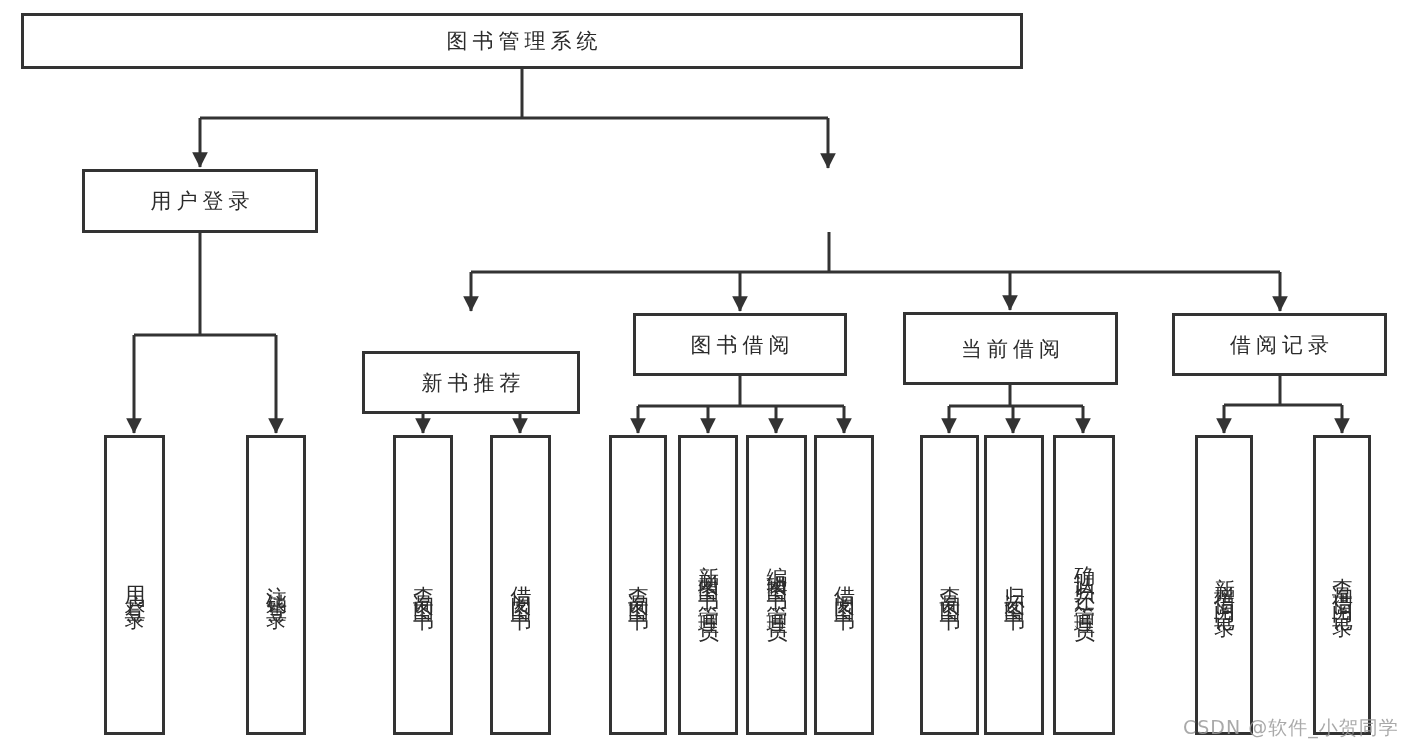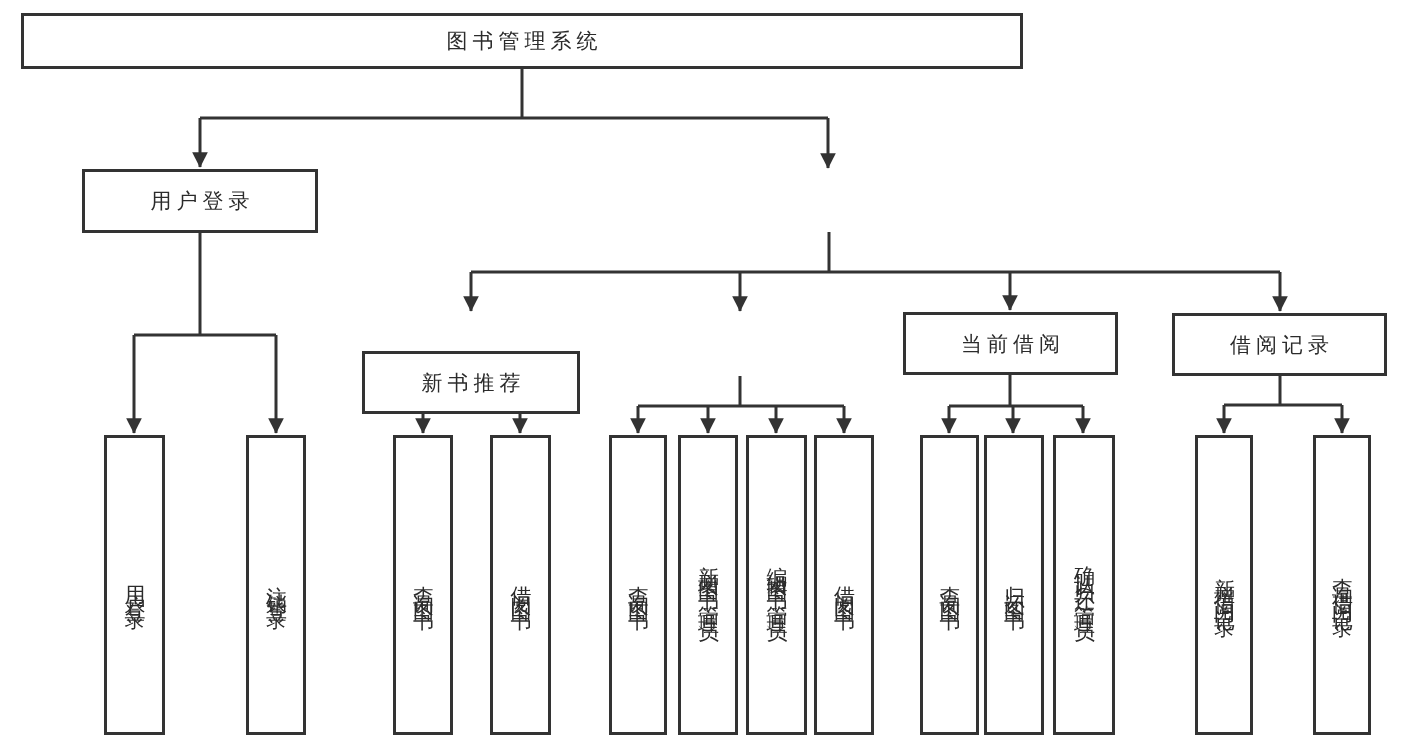--- a/index.html
+++ b/index.html
@@ -101,35 +101,37 @@
       <line x1="1224" y1="405" x2="1224" y2="433" marker-end="url(#arrow)"></line>
       <line x1="1342" y1="405" x2="1342" y2="433" marker-end="url(#arrow)"></line>
     </g>
   </svg>
 
   <div class="node box-h" style="left:21px; top:13px; width:1002px; height:56px;">图书管理系统</div>
 
   <div class="node box-h" style="left:82px; top:169px; width:236px; height:64px;">用户登录</div>
 
   <div class="node box-h" style="left:362px; top:313px; width:218px; height:63px;margin-top:38px;">新书推荐</div>
-  <div class="node box-h" style="left:903px; top:312px; width:215px; height:63px;">当前借阅</div>
+  <div class="node box-h" style="left:633px; top:313px; width:214px; height:63px;">图书借阅</div>
+  <div class="node box-h" style="left:903px; top:312px; width:215px; height:73px;">当前借阅</div>
   <div class="node box-h" style="left:1172px; top:313px; width:215px; height:63px;">借阅记录</div>
 
   <div class="node box-v" style="left:104px; top:435px; width:61px; height:300px;">用户登录</div>
   <div class="node box-v" style="left:246px; top:435px; width:60px; height:300px;">注销登录</div>
 
   <div class="node box-v" style="left:393px; top:435px; width:60px; height:300px;">查询图书</div>
   <div class="node box-v" style="left:490px; top:435px; width:61px; height:300px;">借阅图书</div>
 
   <div class="node box-v" style="left:609px; top:435px; width:58px; height:300px;">查询图书</div>
   <div class="node box-v" style="left:678px; top:435px; width:60px; height:300px;">新增图书（管理员）</div>
   <div class="node box-v" style="left:746px; top:435px; width:61px; height:300px;">编辑图书（管理员）</div>
   <div class="node box-v" style="left:814px; top:435px; width:60px; height:300px;">借阅图书</div>
 
   <div class="node box-v" style="left:920px; top:435px; width:59px; height:300px;">查询图书</div>
   <div class="node box-v" style="left:984px; top:435px; width:60px; height:300px;">归还图书</div>
   <div class="node box-v" style="left:1053px; top:435px; width:62px; height:300px;">确认归还（管理员）</div>
 
   <div class="node box-v" style="left:1195px; top:435px; width:58px; height:300px;">新增借阅记录</div>
   <div class="node box-v" style="left:1313px; top:435px; width:58px; height:300px;">查询借阅记录</div>
 
+  <div class="watermark">CSDN @软件_小贺同学</div>
 
 </div>
 
 </body></html>

